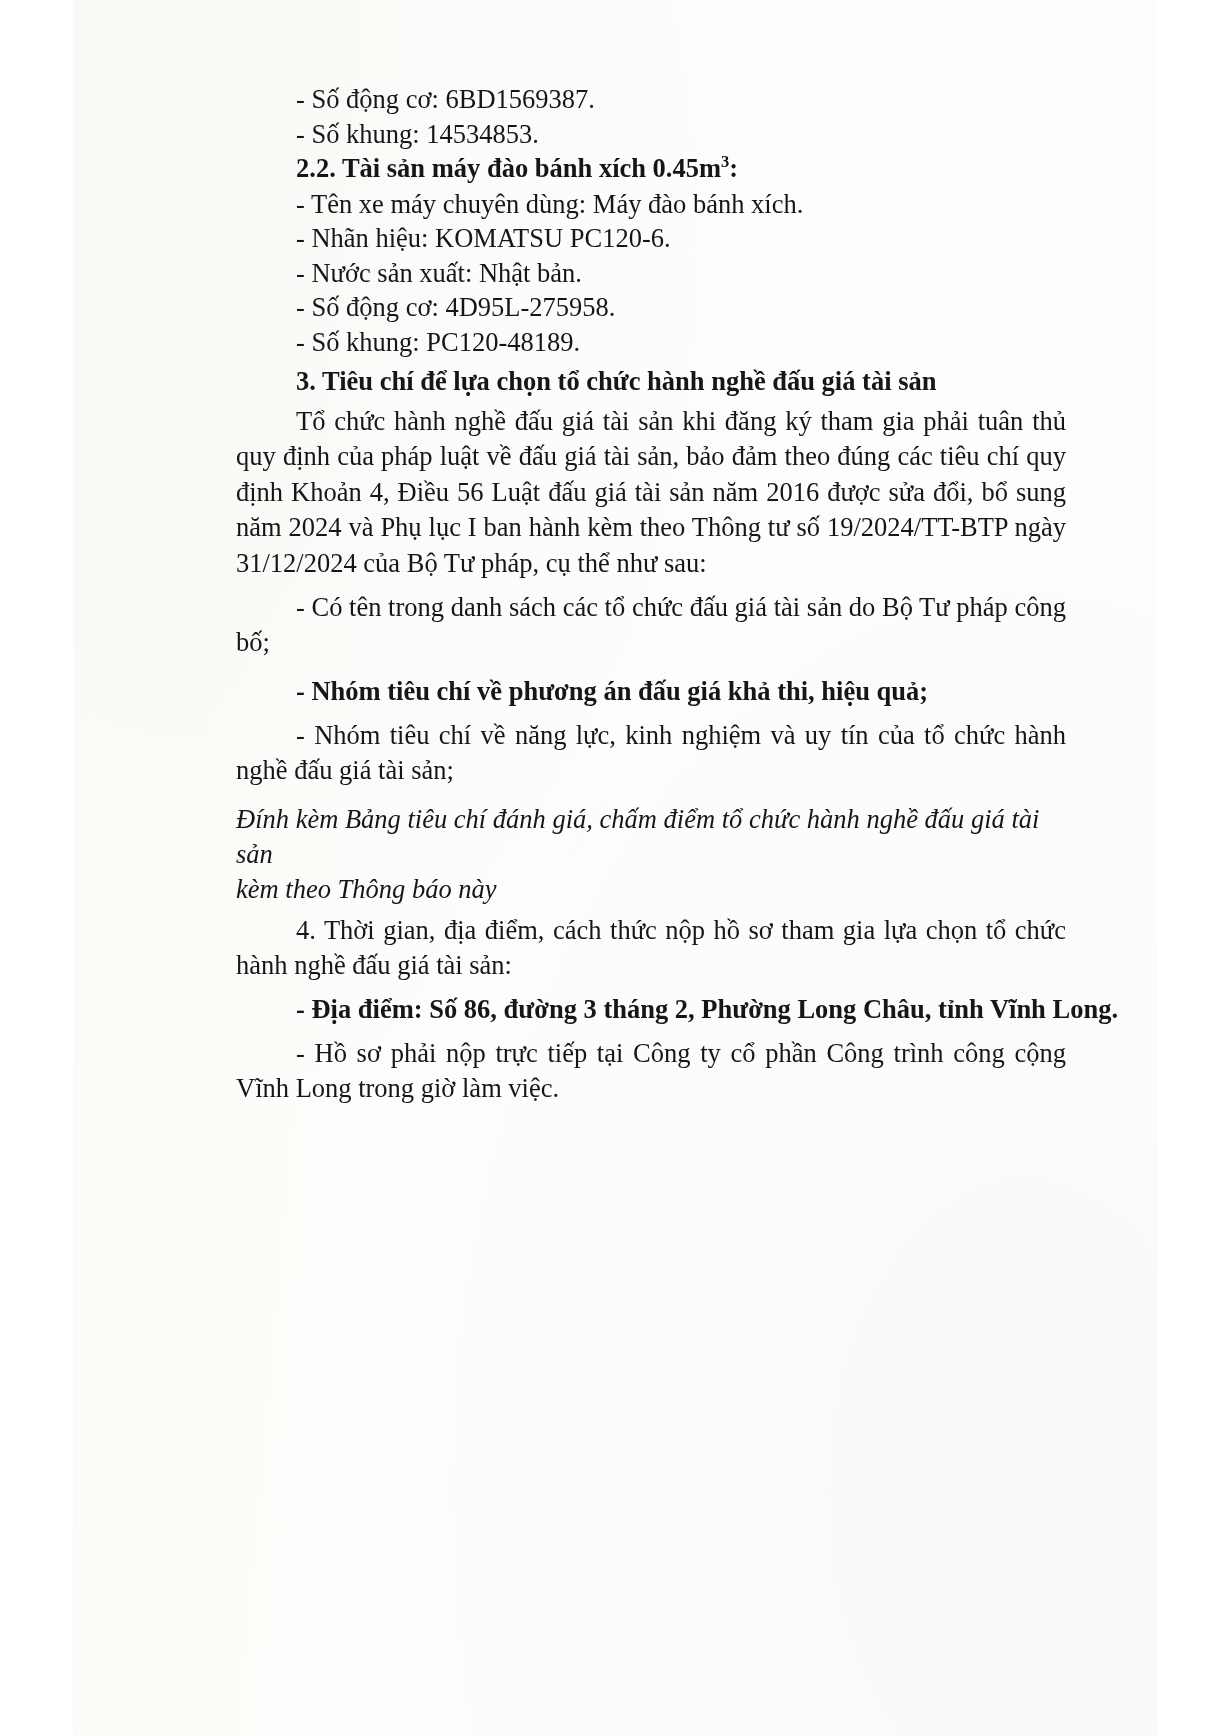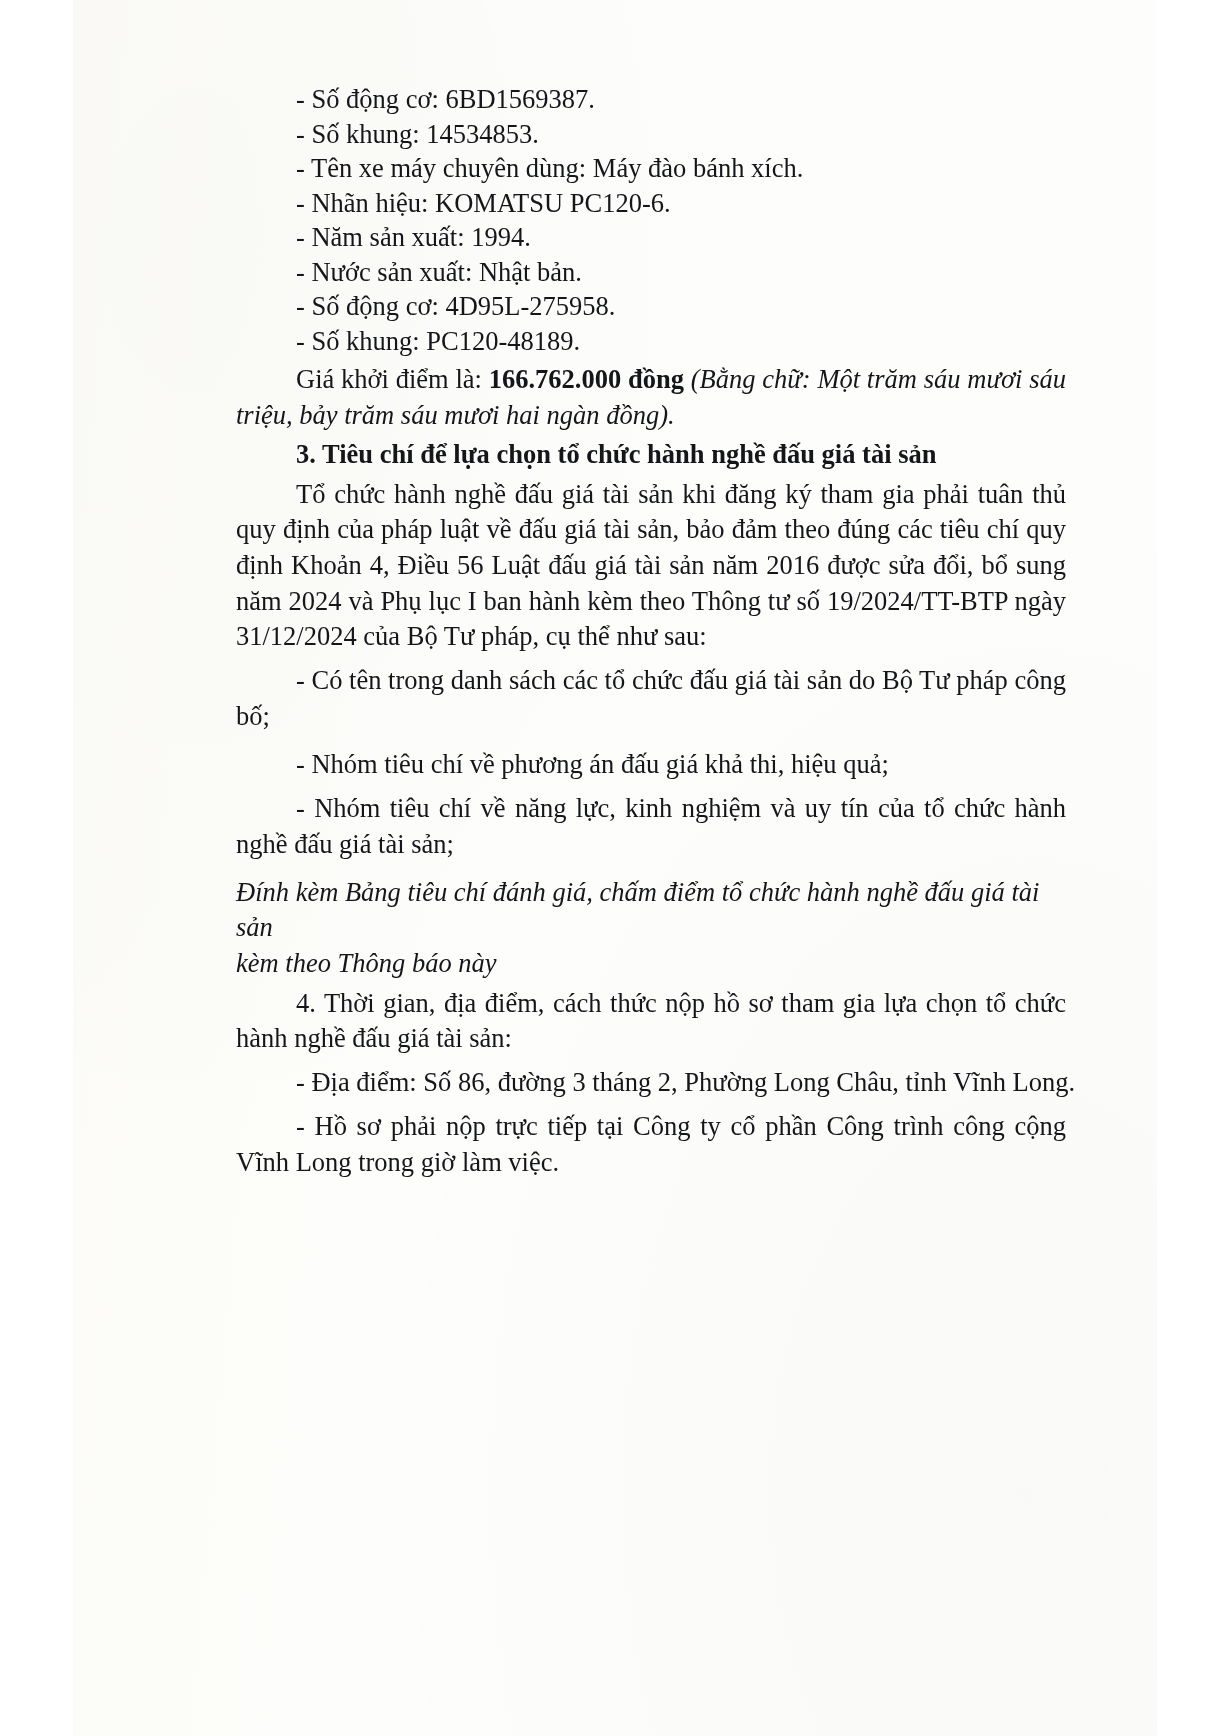--- a/index.html
+++ b/index.html
@@ -68,20 +68,21 @@
     text-indent: 60px;
     margin: 0 0 3px 0;
     text-align: justify;
     line-height: 1.345;
   }
   .bullet-nowrap {
     text-indent: 60px;
     margin: 0 0 8px 0;
     white-space: nowrap;
     line-height: 1.345;
+    font-weight: bold;
   }
   .center-italic {
     font-style: italic;
     text-indent: 0;
     margin: 0;
     line-height: 1.33;
   }
   .ital { font-style: italic; }
   .bold { font-weight: bold; }
   sup {
@@ -95,29 +96,28 @@
 <body>
 
 <div class="page">
   <div class="scan-tint"></div>
 
   <div class="content">
 
     <p class="line">- Số động cơ: 6BD1569387.</p>
     <p class="line">- Số khung: 14534853.</p>
 
+    <p class="heading"><span>2.2. Tài sản máy đào bánh xích 0.45m</span><sup>3</sup><span>:</span></p>
 
     <p class="line">- Tên xe máy chuyên dùng: Máy đào bánh xích.</p>
     <p class="line">- Nhãn hiệu: KOMATSU PC120-6.</p>
-    <p class="line">- Năm sản xuất: 1994.</p>
     <p class="line">- Nước sản xuất: Nhật bản.</p>
     <p class="line">- Số động cơ: 4D95L-275958.</p>
     <p class="line">- Số khung: PC120-48189.</p>
 
-    <p class="para"><span>Giá khởi điểm là: </span><span class="bold">166.762.000 đồng</span><span class="ital"> (Bằng chữ: Một trăm sáu mươi sáu triệu, bảy trăm sáu mươi hai ngàn đồng).</span></p>
 
     <div class="gap-sm"></div>
 
     <p class="heading">3. Tiêu chí để lựa chọn tổ chức hành nghề đấu giá tài sản</p>
 
     <p class="para">Tổ chức hành nghề đấu giá tài sản khi đăng ký tham gia phải tuân thủ quy định của pháp luật về đấu giá tài sản, bảo đảm theo đúng các tiêu chí quy định Khoản 4, Điều 56 Luật đấu giá tài sản năm 2016 được sửa đổi, bổ sung năm 2024 và Phụ lục I ban hành kèm theo Thông tư số 19/2024/TT-BTP ngày 31/12/2024 của Bộ Tư pháp, cụ thể như sau:</p>
 
     <div class="gap-sm"></div>
 
     <p class="bullet">- Có tên trong danh sách các tổ chức đấu giá tài sản do Bộ Tư pháp công bố;</p>

